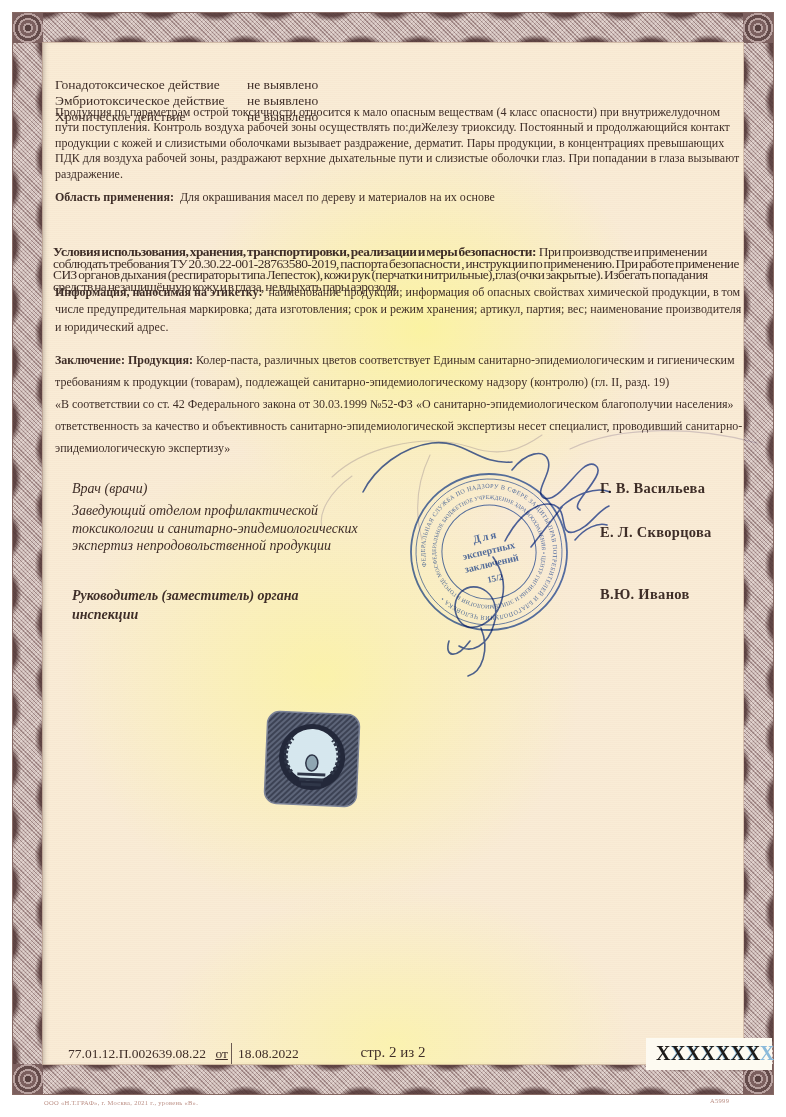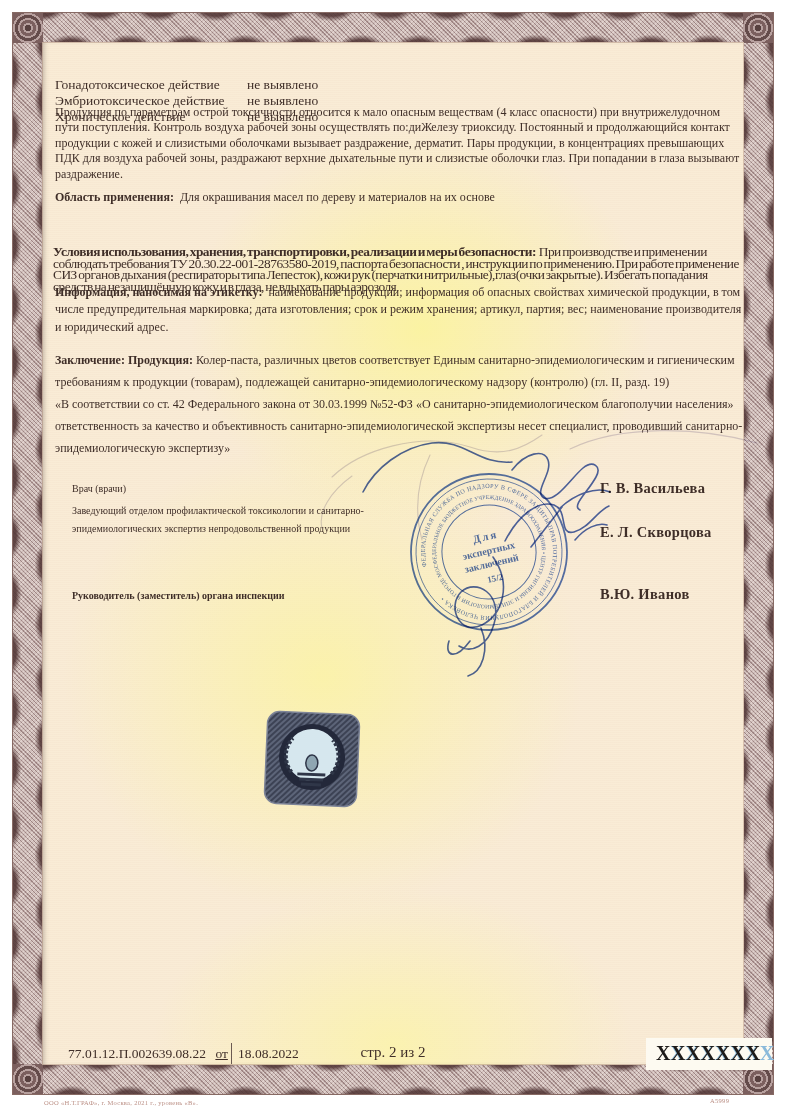--- a/index.html
+++ b/index.html
@@ -42,21 +42,21 @@
       repeating-linear-gradient(0deg, rgba(214,160,140,.05) 0 1px, transparent 1px 2px);
     box-shadow:inset 0 0 0 1px rgba(158,118,104,.35), inset 4px 0 5px -2px rgba(120,108,102,.45);}
   
   .abs{position:absolute;}
   .t{font-size:12px;line-height:15.4px;}
   b,.b{font-weight:bold;}
   .toxgrid{display:grid;grid-template-columns:192px auto;row-gap:0;font-size:13.5px;line-height:16px;}
   .cond{letter-spacing:-0.5px;word-spacing:-1.5px;line-height:11.7px;font-size:13.4px;}
   .info{line-height:17.4px;}
   .concl{line-height:22px;}
-  .role{font-size:10px;line-height:17.5px;}
+  .role{font-size:14px;line-height:17.5px;font-style:italic;}
   .name{font-size:14.5px;font-weight:bold;letter-spacing:.3px;}
   
   .foot{font-size:13.5px;}
   .vrule{position:absolute;width:1px;height:21px;background:#6b5a52;}
   .pageno{font-size:15px;text-align:center;}
   .serial-patch{position:absolute;background:#fdfaf1;}
   .serial-black{position:absolute;left:10px;top:4px;font-weight:bold;font-size:20px;letter-spacing:.5px;color:#1d1a18;z-index:2;}
   .serial-blue{position:absolute;left:24px;top:4px;font-weight:bold;font-size:20px;letter-spacing:.5px;color:#8ab9da;z-index:1;}
   .tiny{font-size:6.5px;color:#bb8f85;letter-spacing:.3px;}
   

